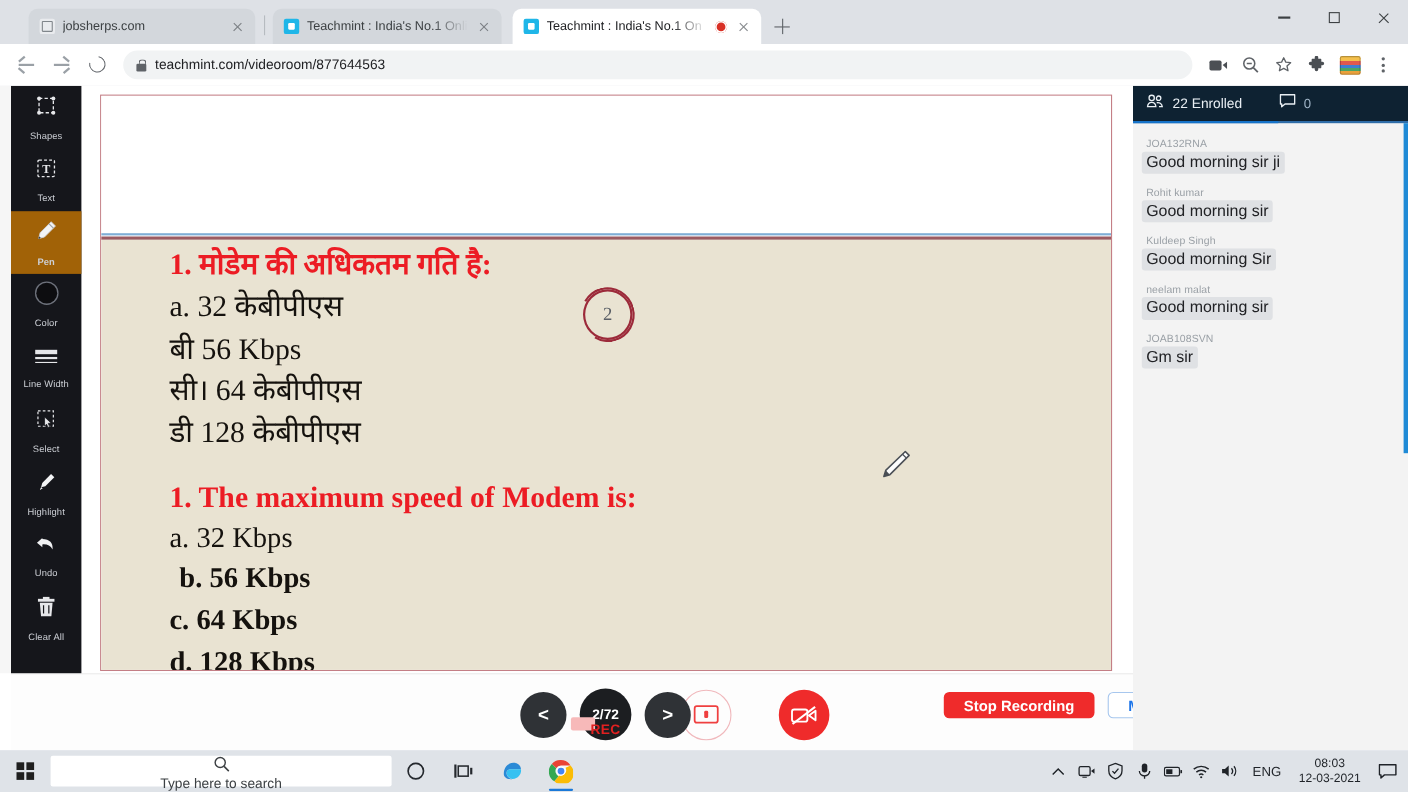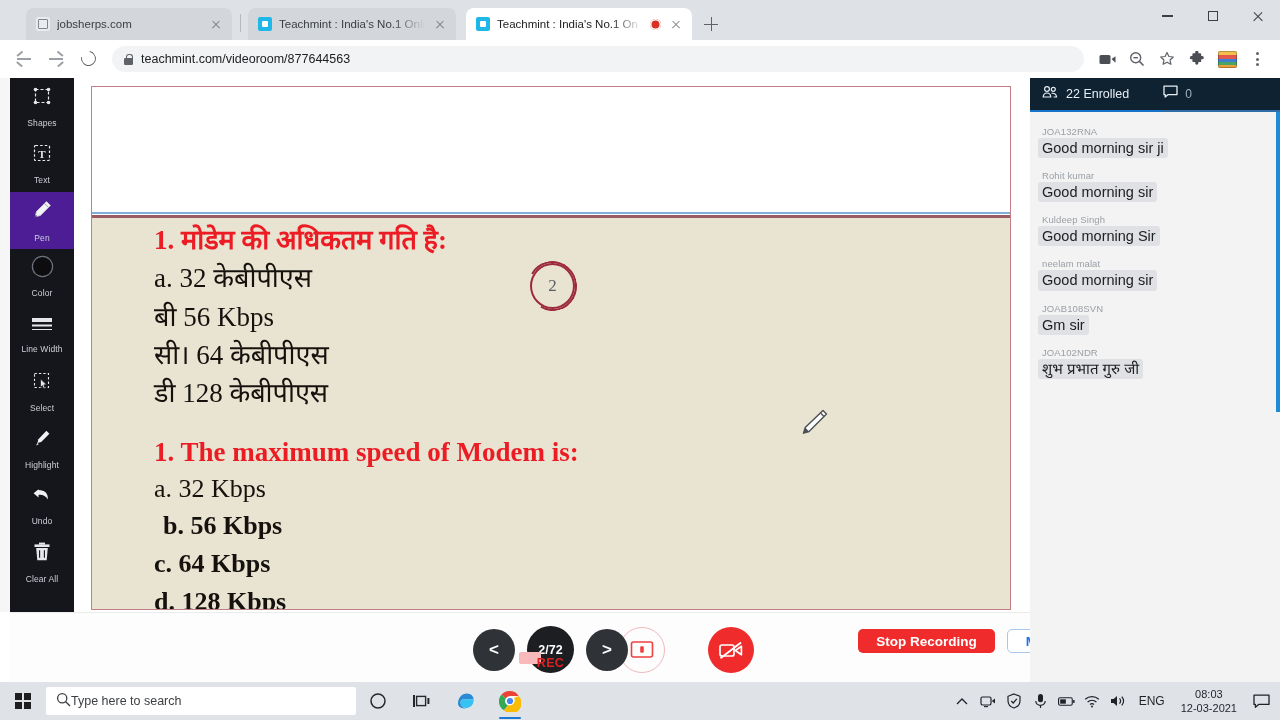--- a/index.html
+++ b/index.html
@@ -79,21 +79,21 @@
   .profile-books { width:19px; height:17px; border-radius:2px;
     background: linear-gradient(#f4c04c 0 26%, #e0584e 26% 45%, #3f7fd0 45% 63%, #4aa564 63% 81%, #e9a13b 81% 100%);
     box-shadow: inset 0 0 0 1px rgba(0,0,0,.25); }
 
   
   .viewport { position:absolute; left:0; top:78px; width:1280px; height:604px; background:#ffffff; overflow:hidden; }
 
   
   .rail { position:absolute; left:10px; top:0; width:64px; height:534px; background:#15161b; z-index:6; }
   .tool { height:57px; display:flex; flex-direction:column; align-items:center; justify-content:center; gap:12px; color:#e6e7ea; }
-  .tool.sel { background:#4c1d95; }
+  .tool.sel { background:#a16207;font-weight:bold; }
   .tool .lbl { font-size:8.5px; letter-spacing:.1px; color:#cdd0d6; }
   .tool svg { display:block; }
   .dot-color { width:19px; height:19px; border-radius:50%; background:#0d0d10; box-shadow:0 0 0 1.2px #6e727c; }
 
   
   .board { position:absolute; left:91px; top:8px; width:920px; height:524px; background:#fff;
            border:1px solid #c47f86; overflow:hidden; }
   .board-top { height:128px; background:#fff; }
   .board-rule { height:3px; background:#9a5b62; position:relative; }
   .board-rule::before { content:""; position:absolute; left:0; right:0; top:-3px; height:2px; background:#7faed6; }
@@ -163,21 +163,21 @@
           font-size:13.5px; font-weight:700; padding:0 18px; }
   .pill.red { background:#ef2b2b; color:#fff; }
   .pill.ghost { background:#fff; color:#1a73e8; border:1px solid #a7c7ee; font-weight:700; }
   .pill.end { margin-left:58px; }
 
   
   .taskbar { position:absolute; left:0; top:682px; width:1280px; height:38px; background:#dfe3e8; display:flex; align-items:center; }
   .start { width:46px; height:38px; display:flex; align-items:center; justify-content:center; }
   .winlogo { width:16px; height:16px; display:grid; grid-template-columns:1fr 1fr; grid-template-rows:1fr 1fr; gap:2px; }
   .winlogo i { background:#1f1f1f; display:block; }
-  .tb-search { width:310px; height:28px; background:#fff; border-radius:2px; display:flex; align-items:center; padding:0 10px; }
+  .tb-search { width:310px; height:28px; background:#fff; border-radius:2px; display:flex; align-items:center; padding:0 10px;flex-direction:column; }
   .tb-search span { font-size:12.5px; color:#3c4043; }
   .tb-app { width:44px; height:38px; display:flex; align-items:center; justify-content:center; position:relative; }
   .tb-app.chrome::after { content:""; position:absolute; bottom:1px; left:11px; width:22px; height:2.5px; background:#1b79d8; border-radius:2px; }
   .tray { position:absolute; right:0; top:0; height:38px; display:flex; align-items:center; gap:9px; padding-right:8px; }
   .tray .ti { width:17px; height:17px; display:flex; align-items:center; justify-content:center; color:#1f2328; }
   .tray .lang { font-size:12px; color:#1f2328; margin:0 3px; }
   .clock { font-size:11px; color:#1f2328; text-align:center; line-height:1.28; margin:0 4px; }
   .notif { width:22px; height:22px; display:flex; align-items:center; justify-content:center; }
 </style>
 </head>
@@ -435,24 +435,20 @@
             <div class="txt"><span class="msg-sel">Good morning Sir</span></div>
           </div>
           <div class="msg">
             <div class="who">neelam malat</div>
             <div class="txt"><span class="msg-sel">Good morning sir</span></div>
           </div>
           <div class="msg">
             <div class="who">JOAB108SVN</div>
             <div class="txt"><span class="msg-sel">Gm sir</span></div>
           </div>
-          <div class="msg">
-            <div class="who">JOA102NDR</div>
-            <div class="txt hi"><span class="msg-sel">शुभ प्रभात गुरु जी</span></div>
-          </div>
         </div>
 
         <div class="panel-scrollbar"></div>
 
       </div>
 
       <div class="controlbar">
         <div class="center-ctrls">
           <div class="cbtn mic-btn">
             <svg width="20" height="26" viewBox="0 0 20 26">

